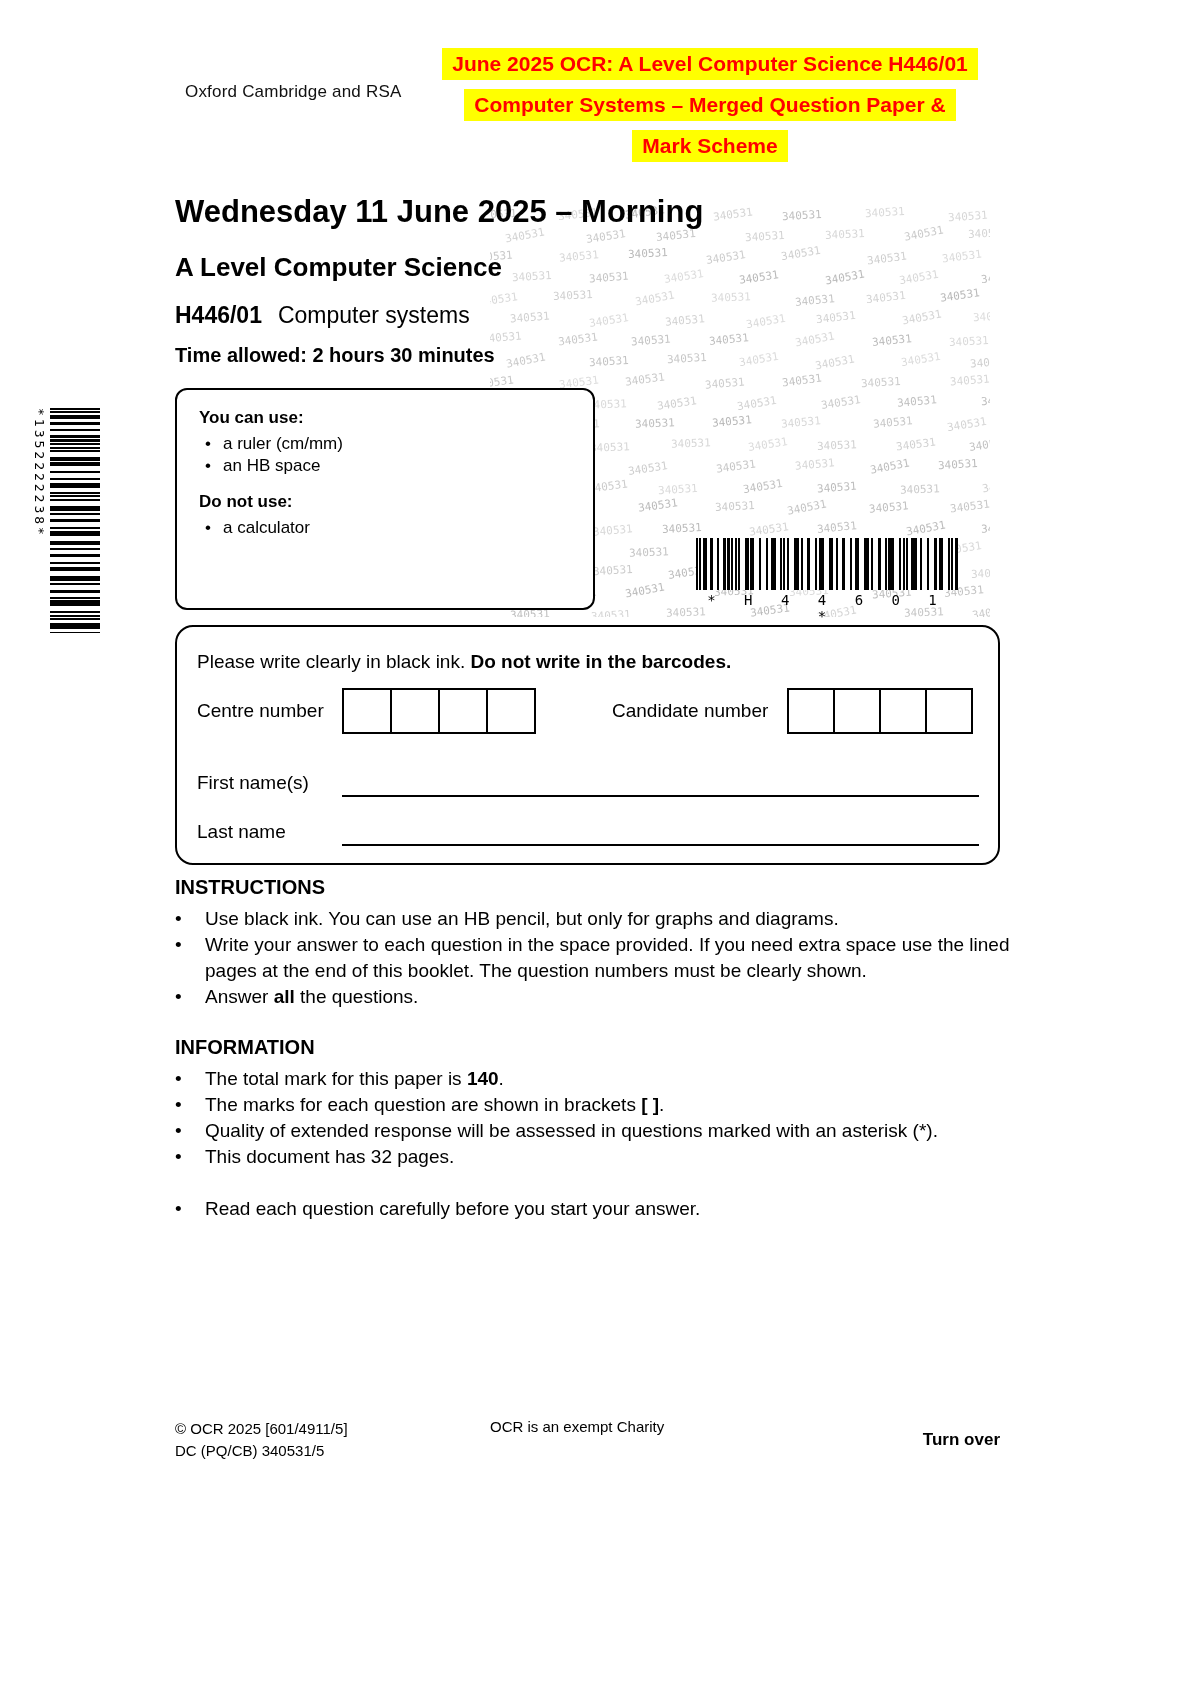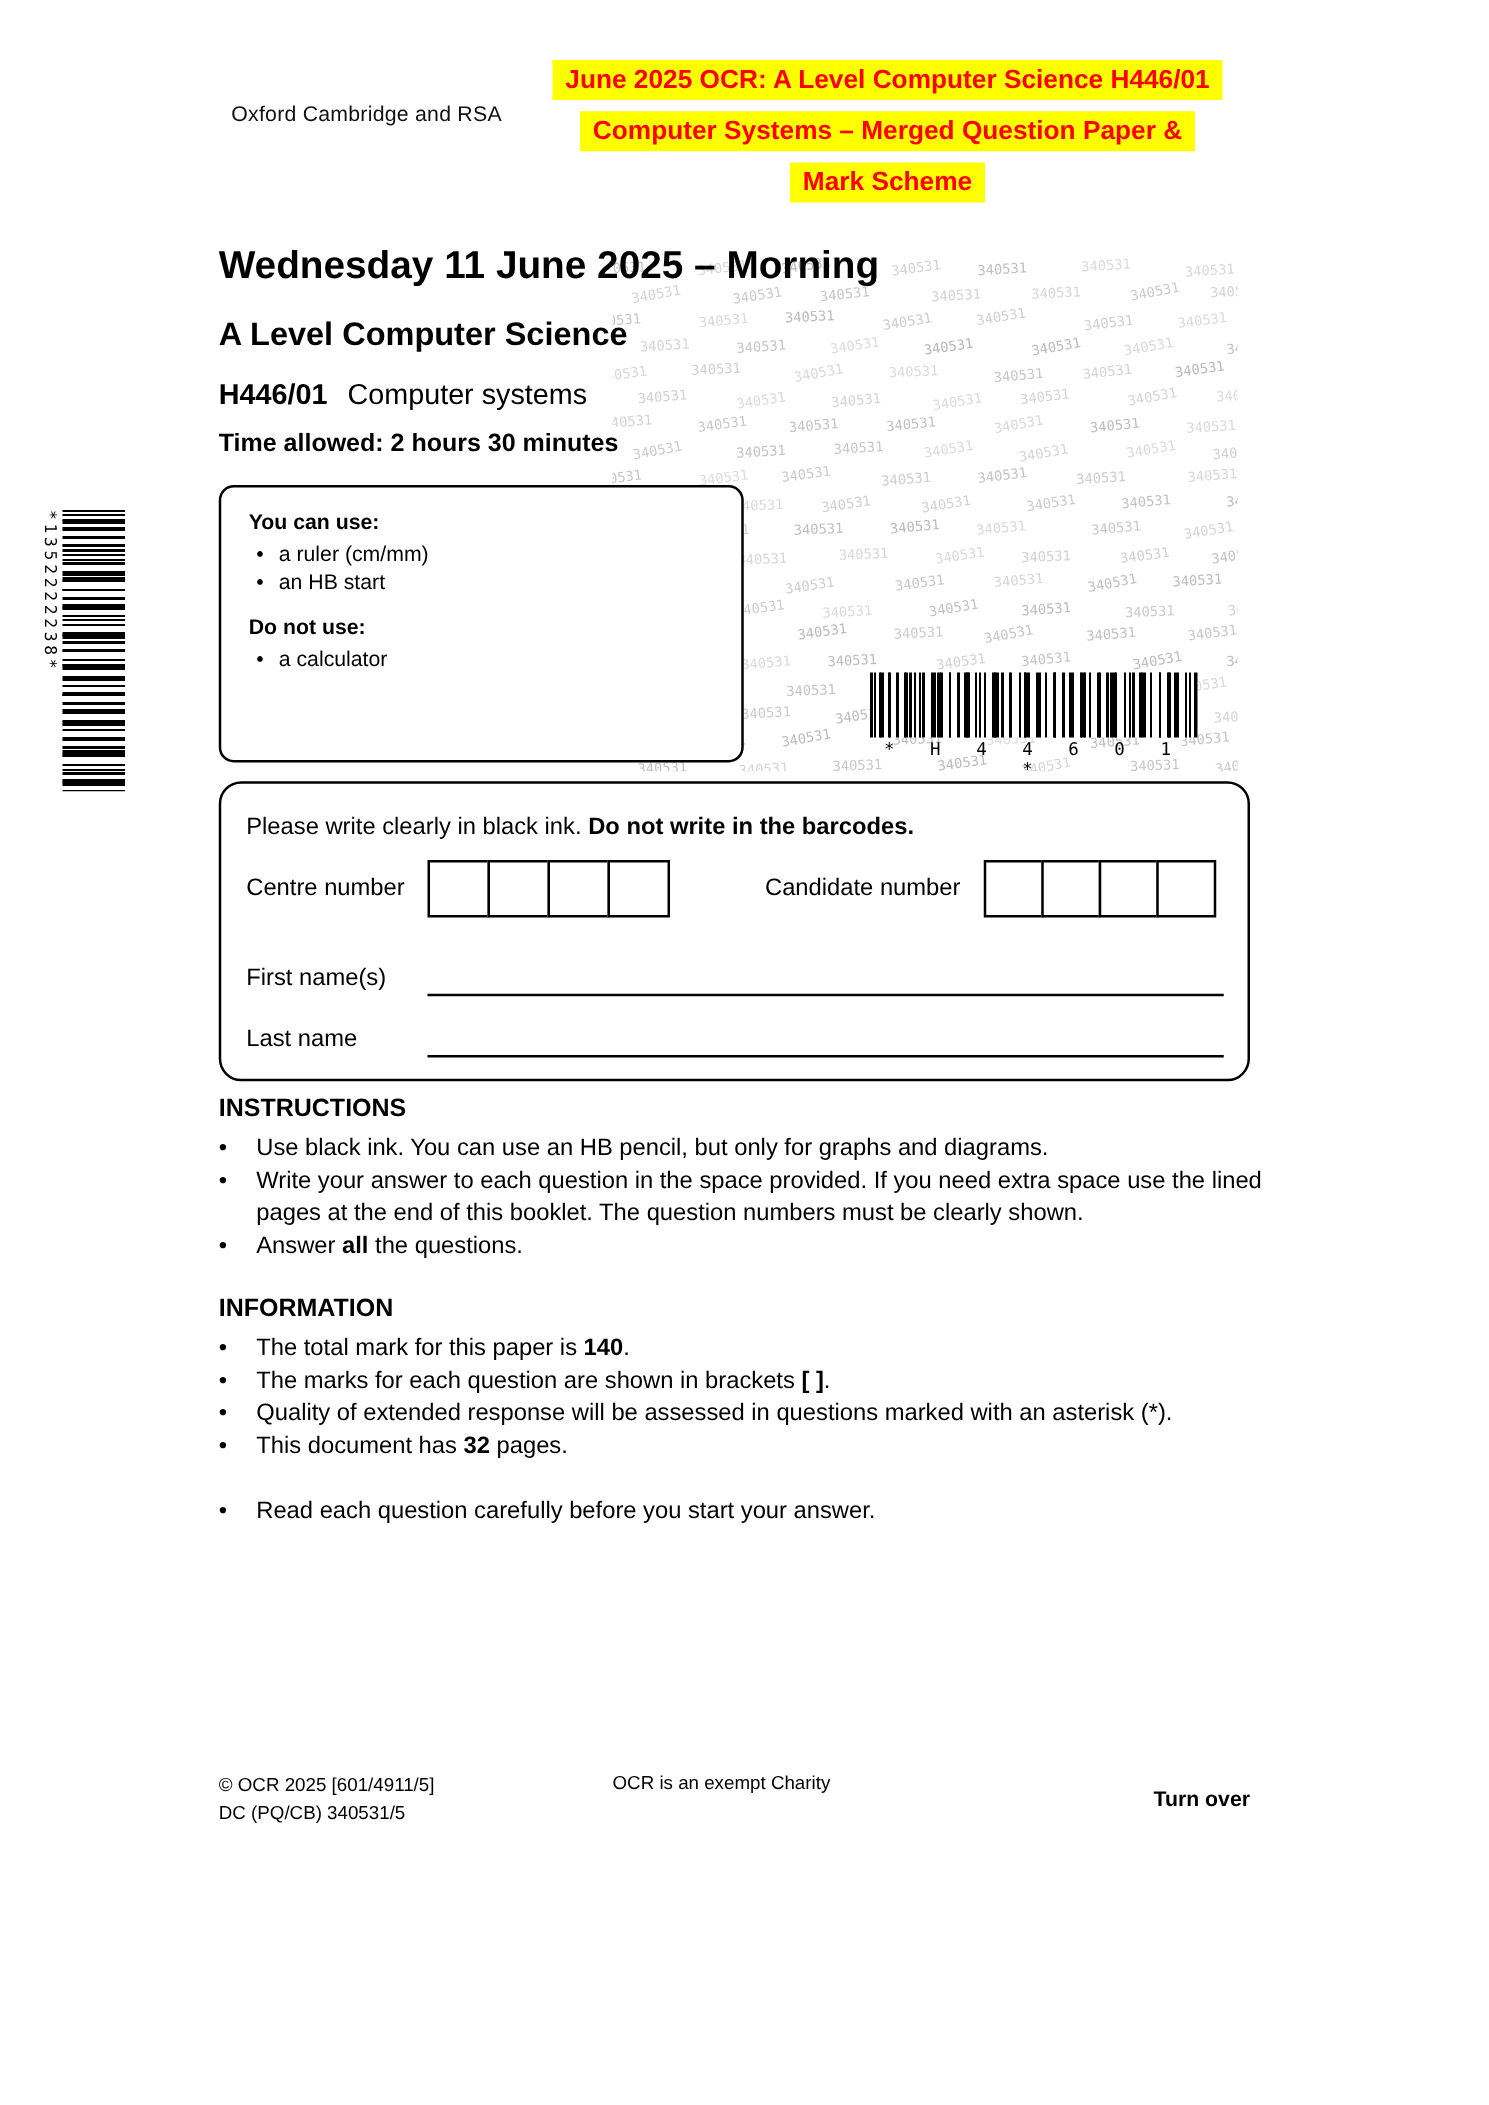--- a/index.html
+++ b/index.html
@@ -260,21 +260,21 @@
   <div class="abs main-title">Wednesday 11 June 2025 – Morning</div>
   <div class="abs qual-title">A Level Computer Science</div>
   <div class="abs paper-line">
     <span class="code">H446/01</span><span>Computer systems</span>
   </div>
   <div class="abs time-line">Time allowed: 2 hours 30 minutes</div>
 
   <div class="abs materials-box">
     <div class="lbl">You can use:</div>
     <div class="item"><span class="bullet-dot">•</span><span>a ruler (cm/mm)</span></div>
-    <div class="item"><span class="bullet-dot">•</span><span>an HB start</span></div>
+    <div class="item"><span class="bullet-dot">•</span><span>an HB space</span></div>
     <div class="gap"></div>
     <div class="lbl">Do not use:</div>
     <div class="item"><span class="bullet-dot">•</span><span>a calculator</span></div>
   </div>
 
   <div class="abs left-barcode">
     <div class="vtext">*1352222238*</div>
     <div class="bars-v"></div>
   </div>
 
@@ -339,21 +339,21 @@
         <div class="li">
             <span class="b">•</span>
             <span class="t"><span>The marks for each question are shown in brackets </span><span style="font-weight: bold;">[  ]</span><span>.</span></span>
           </div>
         <div class="li">
             <span class="b">•</span>
             <span class="t"><span>Quality of extended response will be assessed in questions marked with an asterisk (*).</span></span>
           </div>
         <div class="li">
             <span class="b">•</span>
-            <span class="t"><span>This document has </span><span style="font-weight: bold;">32</span><span> pages.</span></span>
+            <span class="t"><span>This document has </span><span style="font-weight: normal;">32</span><span> pages.</span></span>
           </div>
       </div>
     </div>
 
     <div class="section">
       <div class="blist">
         <div class="li">
             <span class="b">•</span>
             <span class="t"><span>Read each question carefully before you start your answer.</span></span>
           </div>

